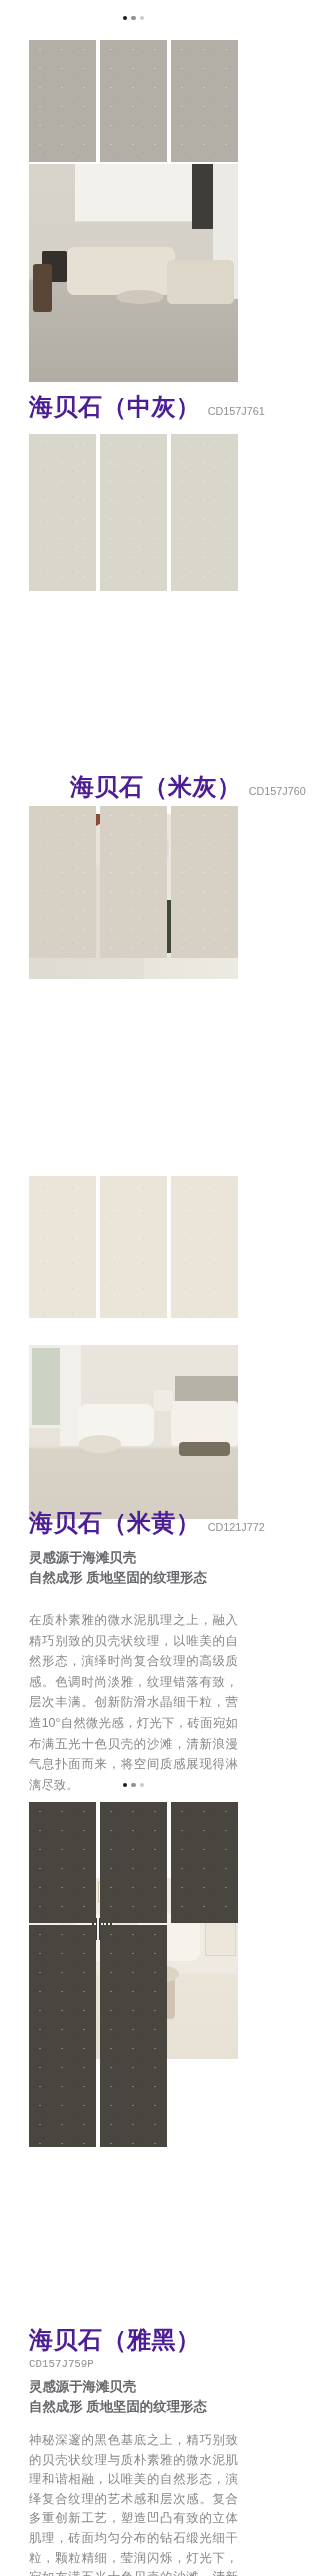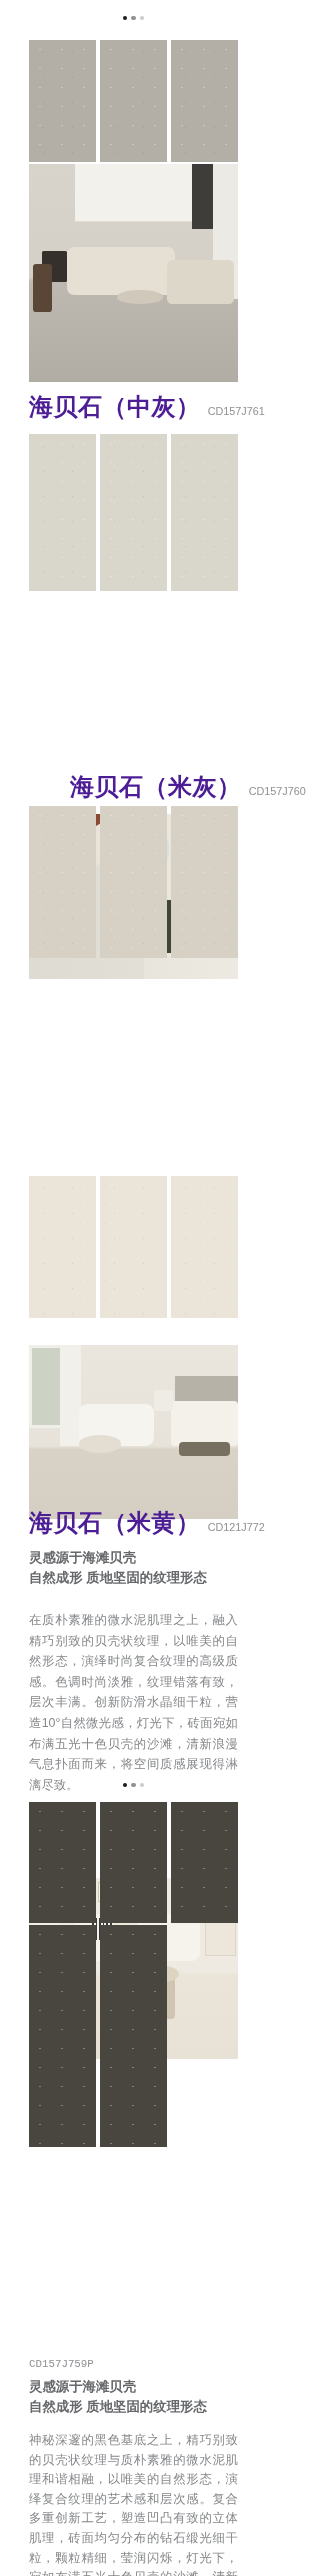--- a/index.html
+++ b/index.html
@@ -147,20 +147,23 @@
   <div class="abs col tile-row" style="top:1802px;height:121px;">
     <div class="tile tile-stone c-yahei" style="height:121px;"></div>
     <div class="tile tile-stone c-yahei" style="height:121px;"></div>
     <div class="tile tile-stone c-yahei" style="height:121px;"></div>
   </div>
   <div class="abs col" style="top:1925px;height:222px;">
     <div class="tile tile-stone c-yahei" style="position:absolute;left:0;height:222px;"></div>
     <div class="tile tile-stone c-yahei" style="position:absolute;left:71px;height:222px;"></div>
   </div>
 
+  <div class="abs col" style="top:2324px;">
+    <span class="p-name">海贝石（雅黑）</span>
+  </div>
   <div class="abs col p-code-line" style="top:2358px;font-family:Liberation Mono, monospace;">CD157J759P</div>
   <div class="abs col" style="top:2377px;">
     <div class="p-sub">灵感源于海滩贝壳</div>
     <div class="p-sub">自然成形 质地坚固的纹理形态</div>
   </div>
   <div class="abs col p-body" style="top:2431px;line-height:19.6px;">神秘深邃的黑色基底之上，精巧别致的贝壳状纹理与质朴素雅的微水泥肌理和谐相融，以唯美的自然形态，演绎复合纹理的艺术感和层次感。复合多重创新工艺，塑造凹凸有致的立体肌理，砖面均匀分布的钻石缎光细干粒，颗粒精细，莹润闪烁，灯光下，宛如布满五光十色贝壳的沙滩，清新浪漫气息扑面而来，将空间质感展现得淋漓尽致。</div>
 
 </div>
 
 

